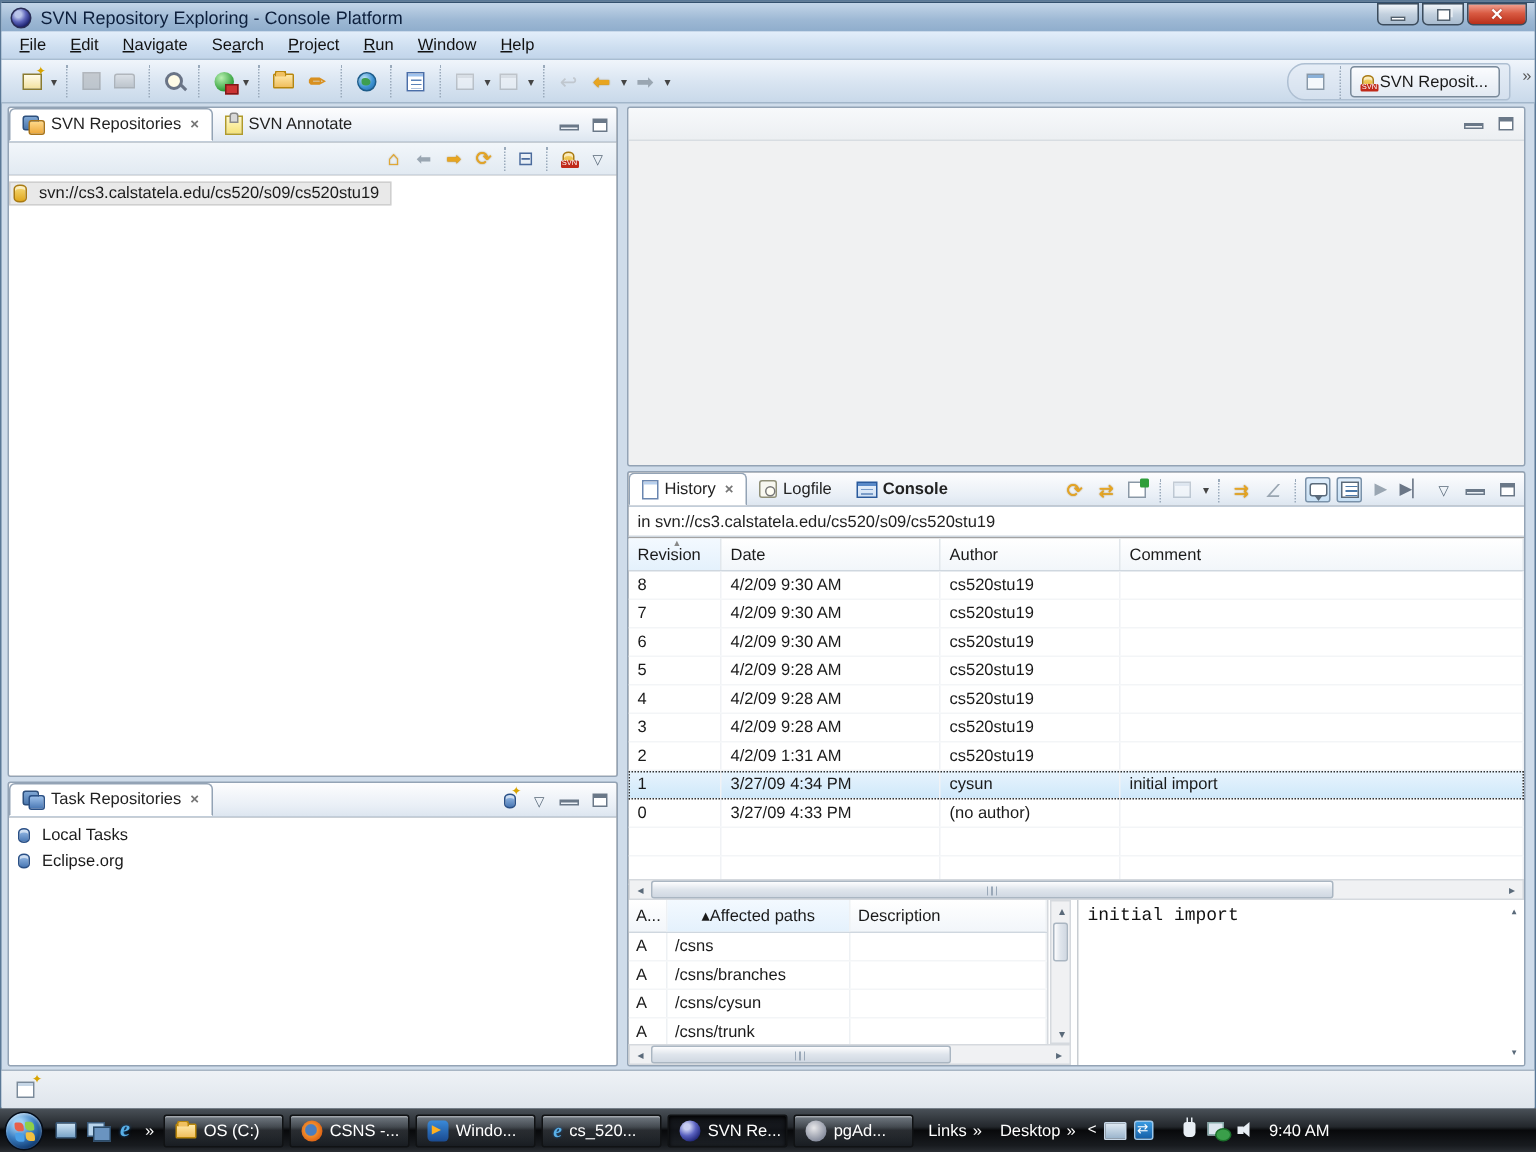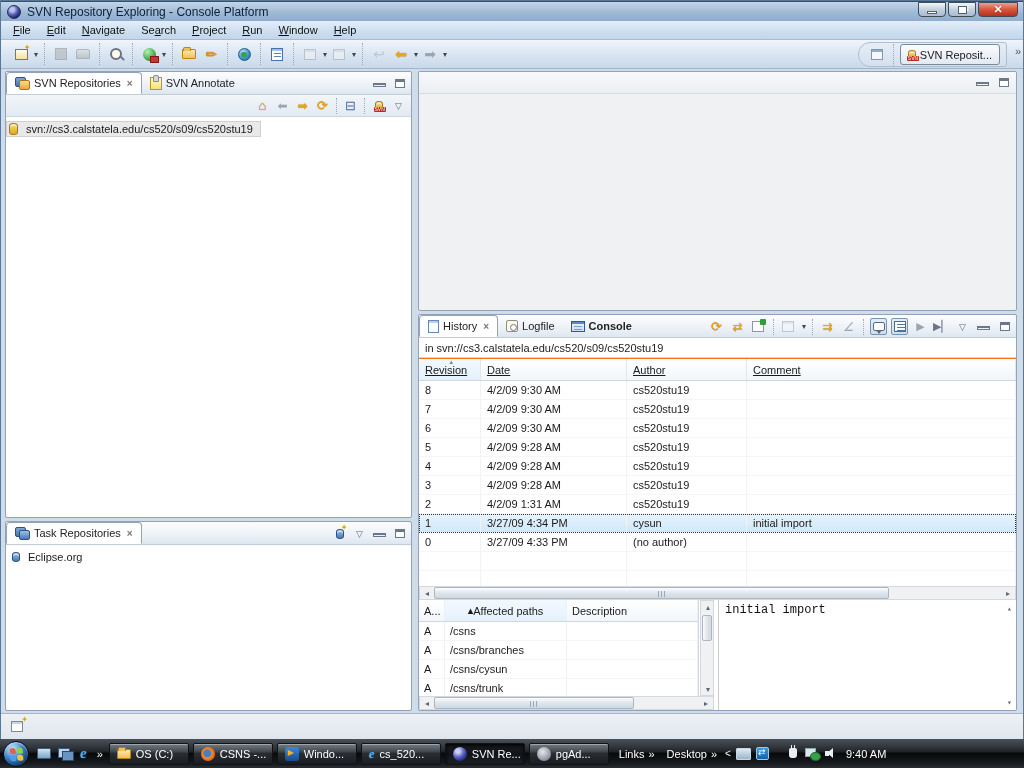--- a/index.html
+++ b/index.html
@@ -70,21 +70,21 @@
   .pbtn { display:flex; align-items:center; gap:4px; border:1px solid #7a8a9a; border-radius:3px;
           background:linear-gradient(#fbfcfe,#e2e9f2); padding:2px 7px; height:21px; }
   .main-ovf { position:absolute; right:2px; top:44px; color:#555; font-size:11px; }
   .i-db { width:9px; height:12px; border-radius:4px/3px; border:1px solid #a87a14;
           background:linear-gradient(#f8dc7a,#e0a81e); box-shadow:inset 0 2px 0 rgba(255,255,255,.55); }
   .i-db.blue { border-color:#2a5086; background:linear-gradient(#9cc0ea,#4a78b4); }
   .i-db.small { width:8px; height:10px; }
   .svnlab { position:absolute; left:-1px; bottom:-1px; font-size:5px; background:#c02a1a; color:#fff; padding:0 1px; border-radius:1px; }
 
   
-  .view { position:absolute; background:#f97316; border:1px solid #93a3b5; border-radius:2px; overflow:hidden; }
+  .view { position:absolute; background:#a3a3a3; border:1px solid #93a3b5; border-radius:2px; overflow:hidden; }
   .tabrow { height:23px; background:linear-gradient(#fdfdfe,#e9eff6 70%,#dde6f0); border-bottom:1px solid #c2cdd9;
             display:flex; align-items:flex-end; position:relative; }
   .tab { display:flex; align-items:center; gap:4px; height:22px; padding:0 8px; border-radius:4px 4px 0 0;
          color:#222; position:relative; }
   .tab.active { background:#fff; border:1px solid #93a3b5; border-bottom:1px solid #fff; }
   .tab .x { color:#777; font-size:10px; font-weight:bold; margin-left:2px; }
   .tab.bold { font-weight:bold; }
   .vtools { position:absolute; right:3px; top:0; height:23px; display:flex; align-items:center; gap:3px; }
   .vico { min-width:17px; height:17px; display:flex; align-items:center; justify-content:center; }
   .mini { width:13px; height:4px; border:1px solid #6a7888; border-top-width:2px; margin-top:2px; }
@@ -109,21 +109,21 @@
   .i-console { width:14px; height:11px; border:1px solid #2a5a9c; background:linear-gradient(#eaf2fc,#cfe0f4); box-shadow:inset 0 2px 0 #5a8ac8; position:relative; }
   .i-console:after { content:""; position:absolute; left:2px; top:4px; width:8px; height:4px;
                      background:repeating-linear-gradient(#7a9cc8 0 1px, transparent 1px 3px); }
 
   
   .locbar { height:20px; border-bottom:1px solid #d0d8e0; display:flex; align-items:center; padding-left:6px; background:#fff; color:#222; }
   .htable { position:absolute; left:0; top:44px; right:0; height:227px; background:#fff; }
   .hrow { display:grid; grid-template-columns:62px 146px 120px 1fr; height:19px; align-items:center; border-bottom:1px solid #f3f5f7; }
   .hrow > div { padding-left:6px; height:100%; display:flex; align-items:center; border-right:1px solid #f0f2f5; overflow:hidden; white-space:nowrap; }
   .hhead { height:22px; border-bottom:1px solid #cfd7df; background:linear-gradient(#ffffff,#f2f6fa); }
-  .hhead > div { border-right:1px solid #e2e7ec; color:#1a1a1a; position:relative;text-decoration:underline; }
+  .hhead > div { border-right:1px solid #e2e7ec; color:#1a1a1a; position:relative; }
   .hhead .sorted { background:linear-gradient(#f3f9ff,#e4f1fc); }
   .hhead .sortmark { position:absolute; top:-1px; left:50%; font-size:7px; color:#888; }
   .hrow.sel { background:linear-gradient(#e8f4fd,#cfe8fa); outline:1px dotted #333; outline-offset:-1px; }
 
   
   .hscroll { position:absolute; height:14px; background:#f0f1f3; border:1px solid #d5d9de; display:flex; align-items:center; }
   .sarr { width:14px; height:12px; display:flex; align-items:center; justify-content:center; color:#5a6a7a; font-size:8px; }
   .sthumb { height:12px; background:linear-gradient(#fdfdfe,#dfe5ec 50%,#d0d8e2); border:1px solid #aab6c2; border-radius:2px; position:relative; }
   .sthumb:after { content:""; position:absolute; left:50%; top:3px; margin-left:-4px; width:8px; height:6px;
                   background:repeating-linear-gradient(90deg,#9aa8b8 0 1px, transparent 1px 3px); }
@@ -419,20 +419,24 @@
               <span class="mini"></span>
             </span>
           <span class="vico">
               <span class="maxi"></span>
             </span>
         </span>
       </div>
       <div class="treebody">
         <div class="titem">
           <span class="i-db blue small ico"></span>
+          <span class="lbl">Local Tasks</span>
+        </div>
+        <div class="titem">
+          <span class="i-db blue small ico"></span>
           <span class="lbl">Eclipse.org</span>
         </div>
       </div>
     </div>
 
     <div class="view editor" style="left:417px; top:70px; width:599px; height:240px;">
       <div class="etop">
         <span class="vico">
             <span class="mini"></span>
           </span>

